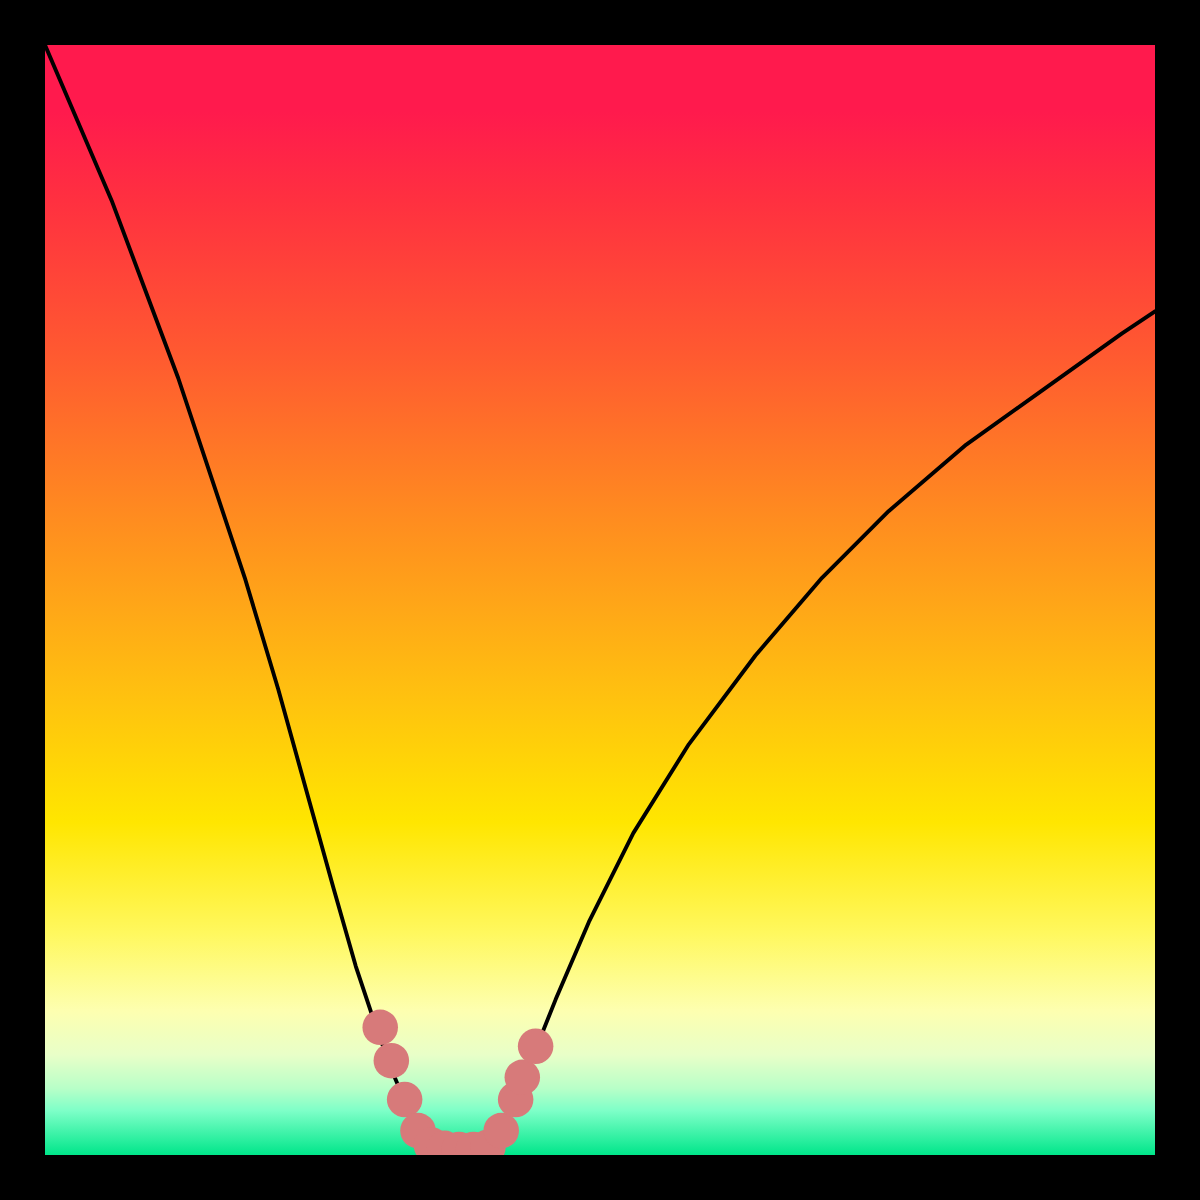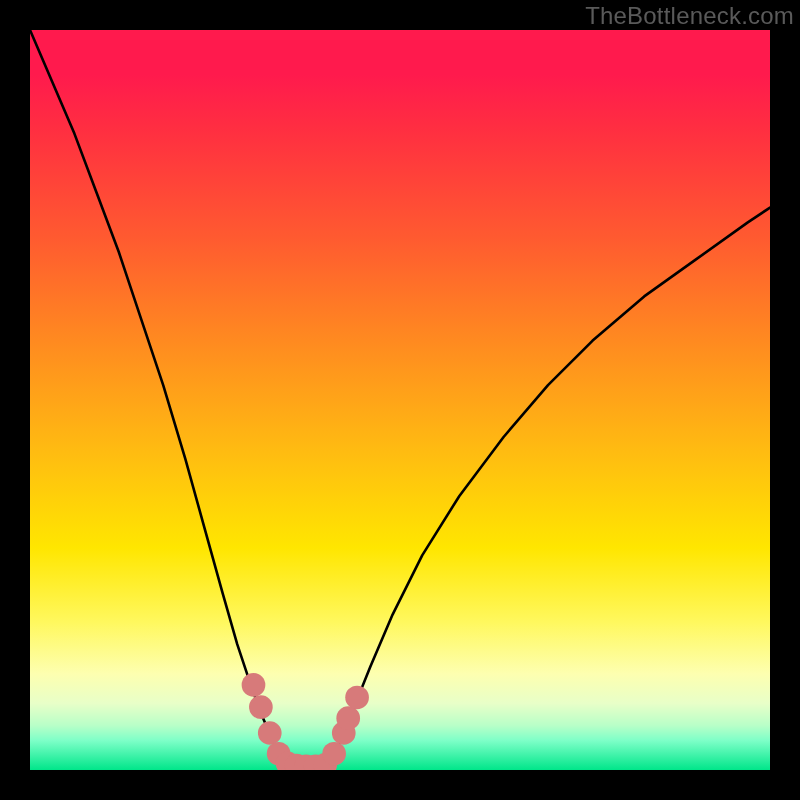--- a/index.html
+++ b/index.html
@@ -53,21 +53,20 @@
     left: 0;
     top: 0;
     width: 740px;
     height: 740px;
   }
 </style>
 </head>
 <body>
 
 <div class="stage">
-  <div class="watermark">TheBottleneck.com</div>
 
   <div class="plot-area">
     <svg class="curve-layer" viewBox="0 0 740 740" preserveAspectRatio="none">
       <g id="series-group">
           <path d="M0.00 0.00 L22.20 51.80 L44.40 103.60 L66.60 162.80 L88.80 222.00 L111.00 288.60 L133.20 355.20 L155.40 429.20 L173.90 495.80 L192.40 562.40 L207.20 614.20 L222.00 658.60 L233.10 688.20 L244.20 714.10 L251.60 728.90 L259.00 736.30" fill="none" stroke="#000" stroke-width="2.6" stroke-linecap="round" stroke-linejoin="round"></path>
           <path d="M296.00 736.30 L303.40 725.20 L314.50 703.00 L325.60 673.40 L340.40 636.40 L362.60 584.60 L392.20 525.40 L429.20 466.20 L473.60 407.00 L518.00 355.20 L562.40 310.80 L614.20 266.40 L666.00 229.40 L717.80 192.40 L740.00 177.60" fill="none" stroke="#000" stroke-width="2.6" stroke-linecap="round" stroke-linejoin="round"></path>
         </g>
       <g id="marker-group">
           <circle cx="223.48" cy="654.90" r="11.84" fill="#d77a7a"></circle>
           <circle cx="230.88" cy="677.10" r="11.84" fill="#d77a7a"></circle>

